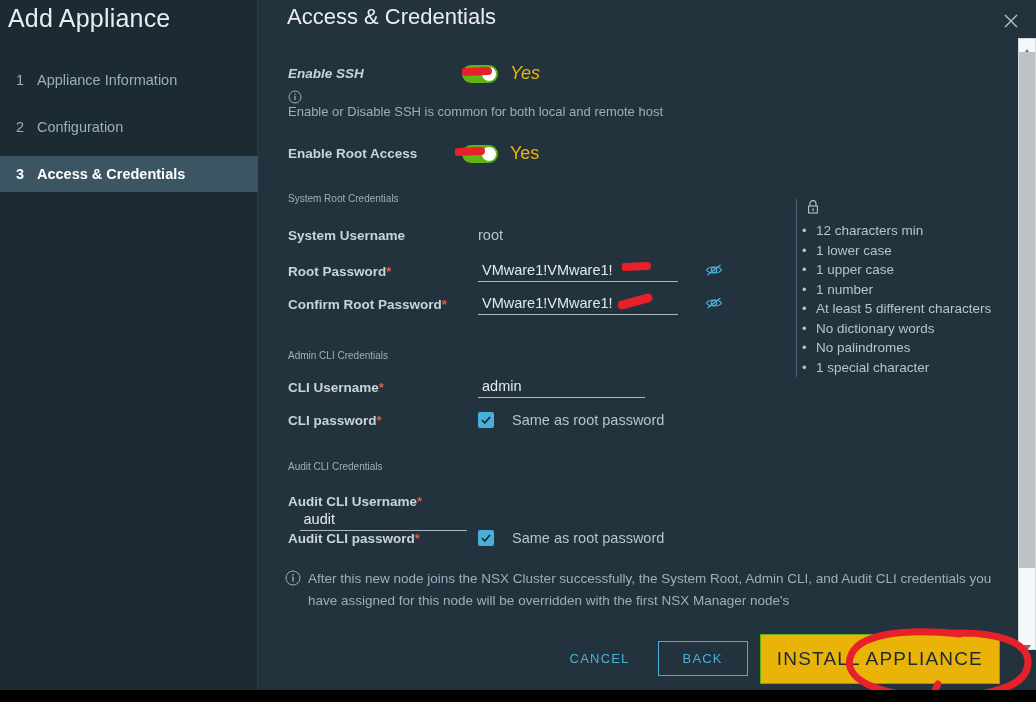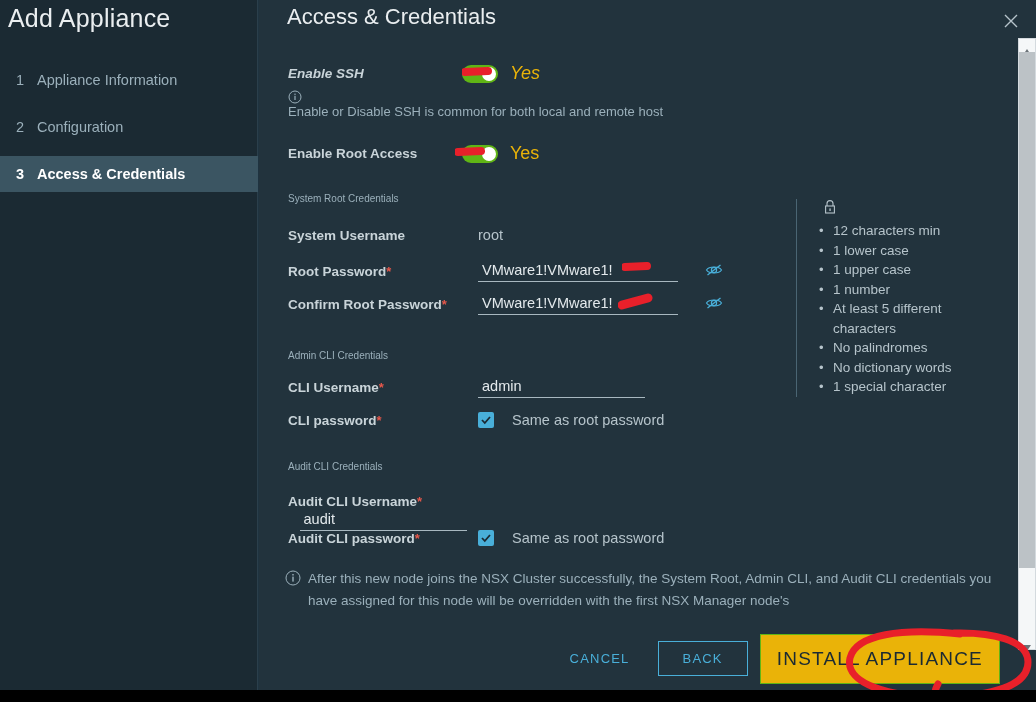--- a/index.html
+++ b/index.html
@@ -107,21 +107,21 @@
   .cbx {
     width: 16px; height: 16px; border-radius: 2px;
     background: #49afd9; display: flex;
     align-items: center; justify-content: center;
     cursor: pointer; flex: none;
   }
   .cbx-label { font-size: 14.5px; color: #b6c4cb; margin-left: 18px; }
   
   .reqs {
     position: absolute; left: 796px; top: 199px;
-    width: 200px; padding-left: 22px;
+    width: 200px; padding-left: 5px;
     border-left: 1px solid #4a6573;
   }
   .lock-icon { margin-bottom: 2px; margin-left: 4px; }
   .reqs ul { list-style: none; }
   .reqs li {
     position: relative; font-size: 13.5px; color: #b6c4cb;
     line-height: 19.5px; padding-left: 14px;
   }
   .reqs li::before {
     content: "\2022"; position: absolute; left: 0; top: 0;
@@ -352,22 +352,22 @@
         <rect x="2.6" y="7" width="8.8" height="7" stroke="#b6c4cb" stroke-width="1.1" fill="none"></rect>
         <rect x="6.4" y="9.4" width="1.3" height="2.6" fill="#b6c4cb"></rect>
       </svg>
     </div>
     <ul>
       <li>12 characters min</li>
       <li>1 lower case</li>
       <li>1 upper case</li>
       <li>1 number</li>
       <li>At least 5 different characters</li>
+      <li>No dictionary words</li>
       <li>No palindromes</li>
-      <li>No dictionary words</li>
       <li>1 special character</li>
     </ul>
   </div>
 
   <div class="footer">
     <button class="btn-flat">CANCEL</button>
     <button class="btn-outline">BACK</button>
     <button class="btn-primary">INSTALL APPLIANCE</button>
   </div>
 

